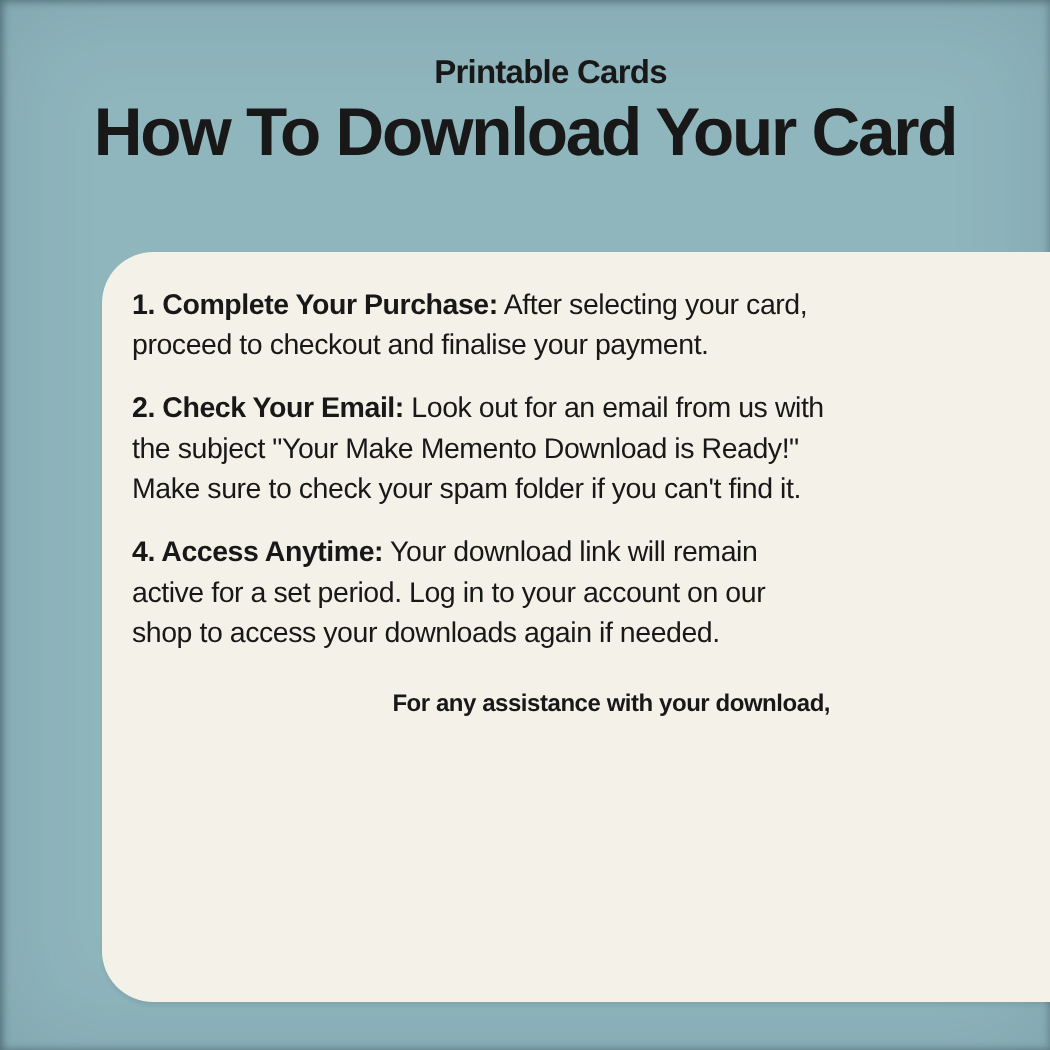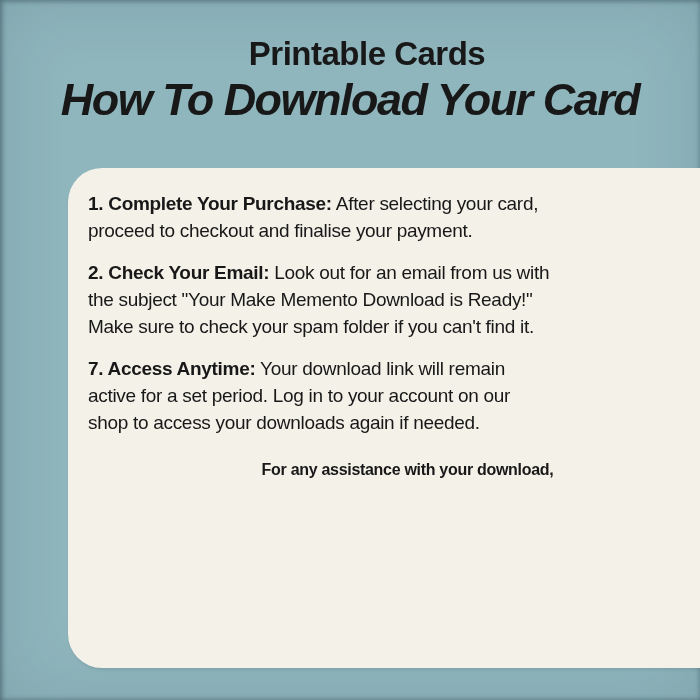--- a/index.html
+++ b/index.html
@@ -11,33 +11,32 @@
     font-family: "Liberation Sans", sans-serif;
     color: var(--text, #181818);
     box-shadow: inset 0 0 70px rgba(22,48,55,.12),
                 inset 3px 0 4px rgba(22,48,55,.28),
                 inset 0 3px 4px rgba(22,48,55,.18),
                 inset -2px -2px 4px rgba(22,48,55,.12);
     overflow: hidden;
   }
   .header { padding-top: 36px; text-align: center; }
   .eyebrow {
-    font-size: 33px;
+    font-size: 22px;
     font-weight: bold;
     letter-spacing: -0.5px;
     line-height: 1.1;
     padding-left: 34px;
   }
   .title {
     margin: 4px 0 0 0;
     font-size: 45px;
     font-weight: bold;
     letter-spacing: -1.5px;
     line-height: 1.05;
-    font-style: italic;
   }
   .card {
     position: absolute;
     left: 68px;
     top: 168px;
     width: 677px;
     height: 500px;
     box-sizing: border-box;
     background: var(--card, #f3f1e8);
     border-radius: 34px;
@@ -69,21 +68,21 @@
     <div class="eyebrow">Printable Cards</div>
     <h1 class="title">How To Download Your Card</h1>
   </div>
 
   <div class="card">
     <p class="step"><strong class="lead">1. Complete Your Purchase:</strong><span> After selecting your card,
 proceed to checkout and finalise your payment.</span></p>
     <p class="step"><strong class="lead">2. Check Your Email:</strong><span> Look out for an email from us with
 the subject "Your Make Memento Download is Ready!"
 Make sure to check your spam folder if you can't find it.</span></p>
-    <p class="step"><strong class="lead">7. Access Anytime:</strong><span> Your download link will remain
+    <p class="step"><strong class="lead">4. Access Anytime:</strong><span> Your download link will remain
 active for a set period. Log in to your account on our
 shop to access your downloads again if needed.</span></p>
 
     <div class="support">
       <div>For any assistance with your download,</div>
     </div>
   </div>
 </div>
 
 </body></html>

